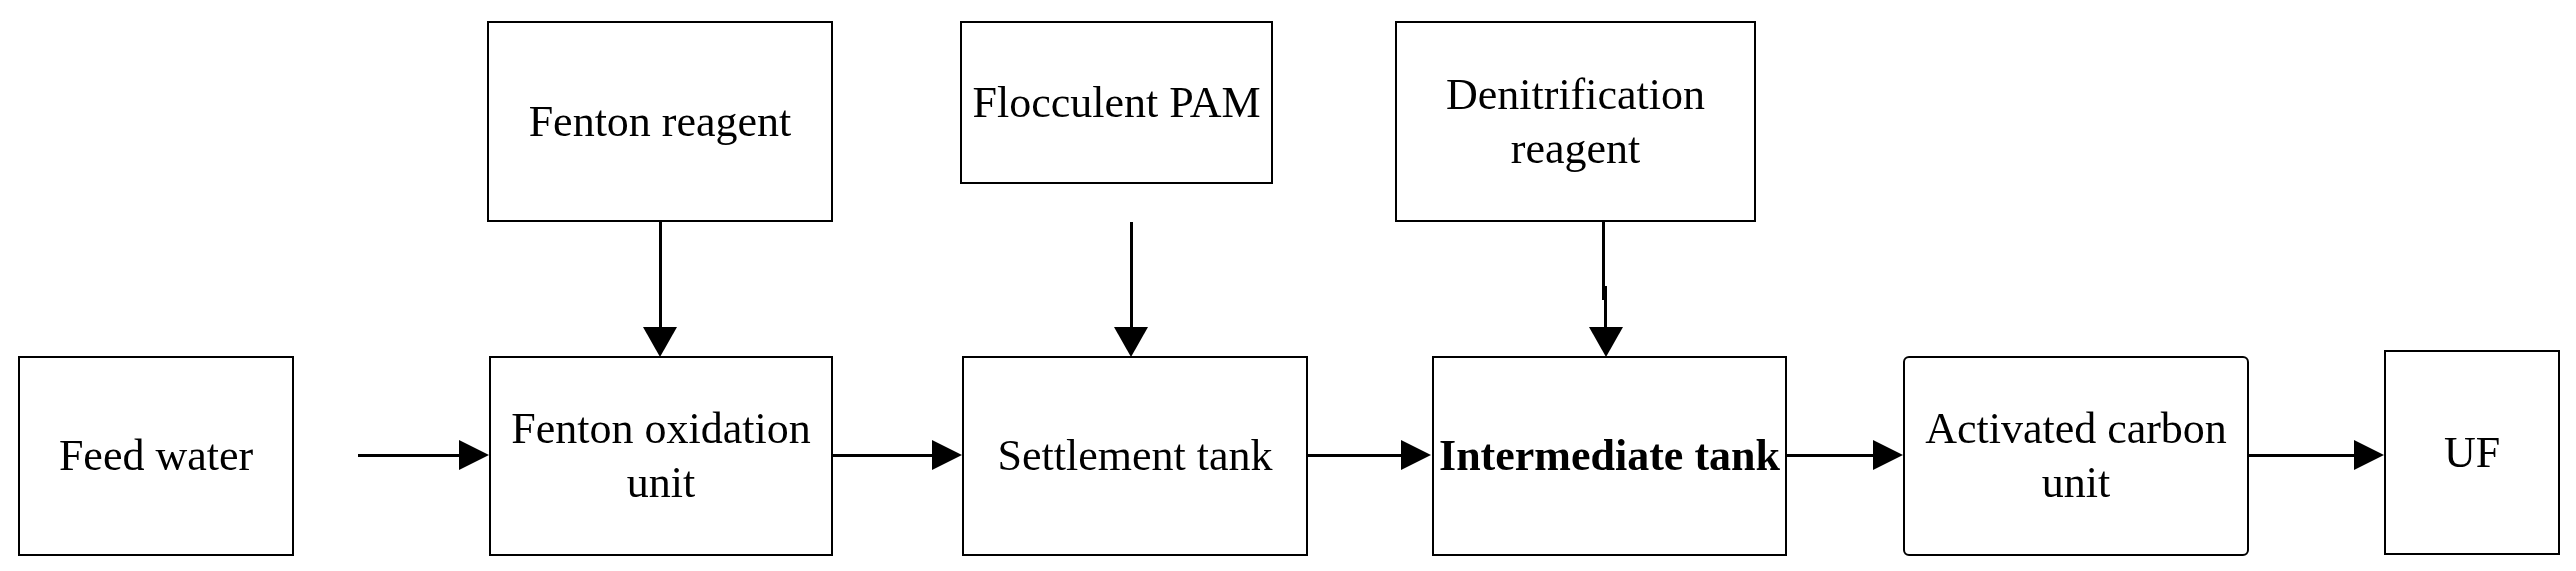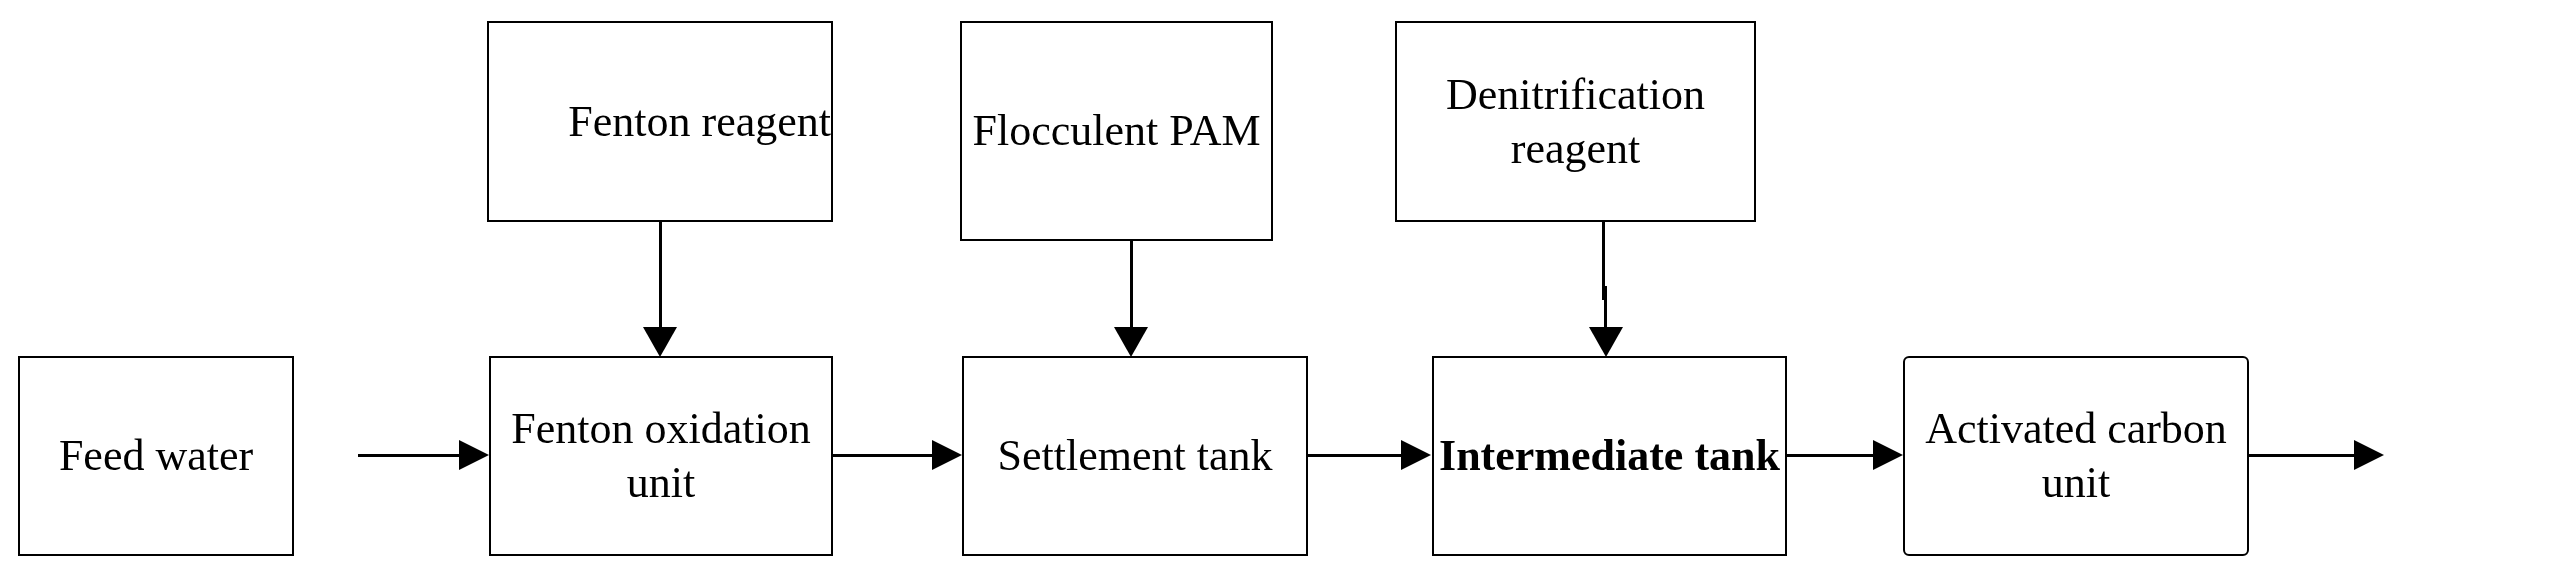--- a/index.html
+++ b/index.html
@@ -65,25 +65,25 @@
     border-right: 17px solid transparent;
     border-top: 30px solid #000000;
     z-index: 2;
   }
 </style>
 </head>
 <body>
 
 <div id="diagram-root">
 
-  <div class="node wrap" style="left:487px; top:21.3px; width:346px; height:201px; font-size:44px;justify-content:flex-end;">
+  <div class="node wrap" style="left:487px; top:21.3px; width:346px; height:201px; font-size:44px;">
     <span class="node-label">Fenton reagent</span>
   </div>
 
-  <div class="node wrap" style="left:960px; top:21.3px; width:313px; height:220px; font-size:44px;">
+  <div class="node wrap" style="left:960px; top:21.3px; width:313px; height:163px; font-size:44px;">
     <span class="node-label">Flocculent PAM</span>
   </div>
 
   <div class="node wrap" style="left:1395px; top:21.3px; width:361px; height:201px; font-size:44px;">
     <span class="node-label">Denitrification reagent</span>
   </div>
 
   <div class="v-line" style="left:659px; top:222px; height:105px;"></div>
   <div class="arrow-down" style="left:643px; top:327px;"></div>
 
@@ -107,20 +107,23 @@
   </div>
 
   <div class="node wrap" style="left:1432px; top:356px; width:355px; height:200px; font-size:44px;font-weight:bold;">
     <span class="node-label">Intermediate tank</span>
   </div>
 
   <div class="node wrap" style="left:1903px; top:356px; width:346px; height:200px; font-size:44px;border-radius:6px;">
     <span class="node-label">Activated carbon unit</span>
   </div>
 
+  <div class="node" style="left:2384px; top:350px; width:176px; height:205px; font-size:44px;">
+    <span class="node-label">UF</span>
+  </div>
 
   <div class="h-line" style="left:358px; top:454px; width:103px;"></div>
   <div class="arrow-right" style="left:459px; top:440px;"></div>
 
   <div class="h-line" style="left:832px; top:454px; width:101px;"></div>
   <div class="arrow-right" style="left:932px; top:440px;"></div>
 
   <div class="h-line" style="left:1307px; top:454px; width:95px;"></div>
   <div class="arrow-right" style="left:1401px; top:440px;"></div>
 

